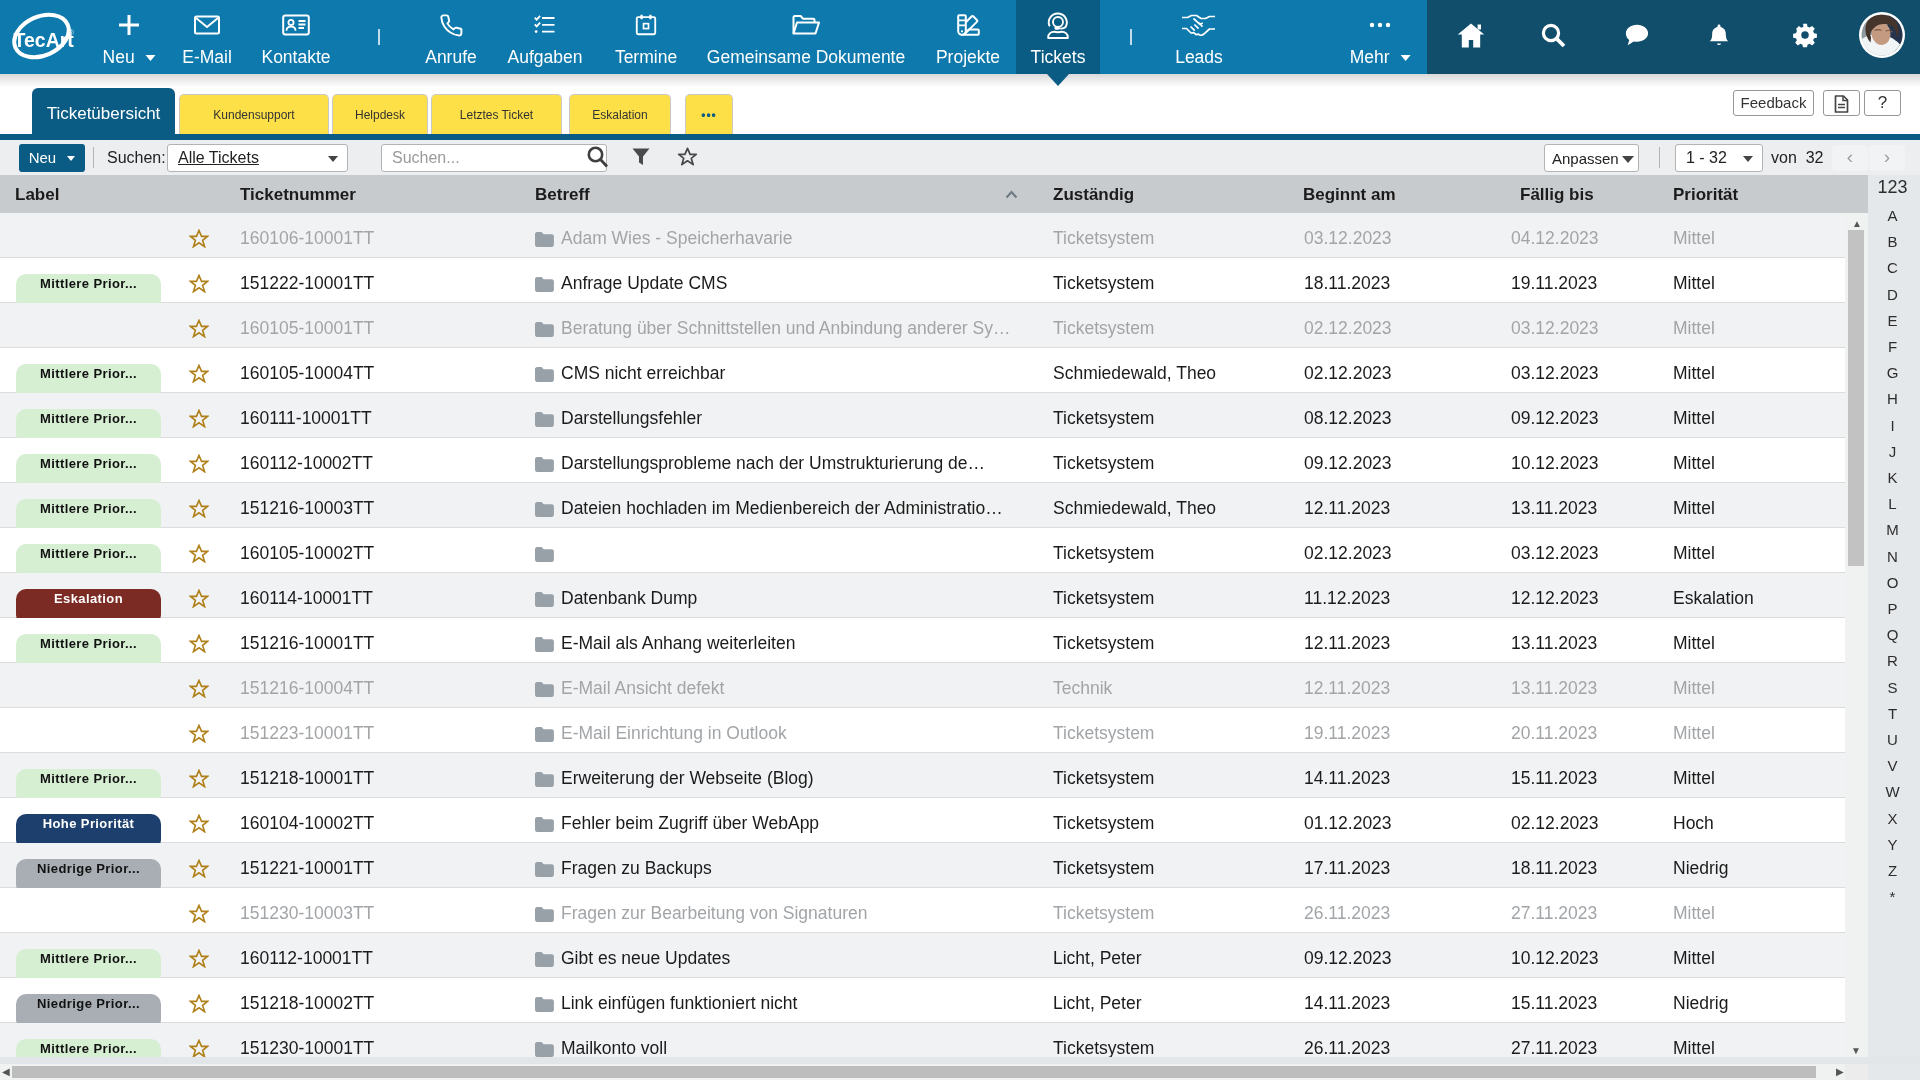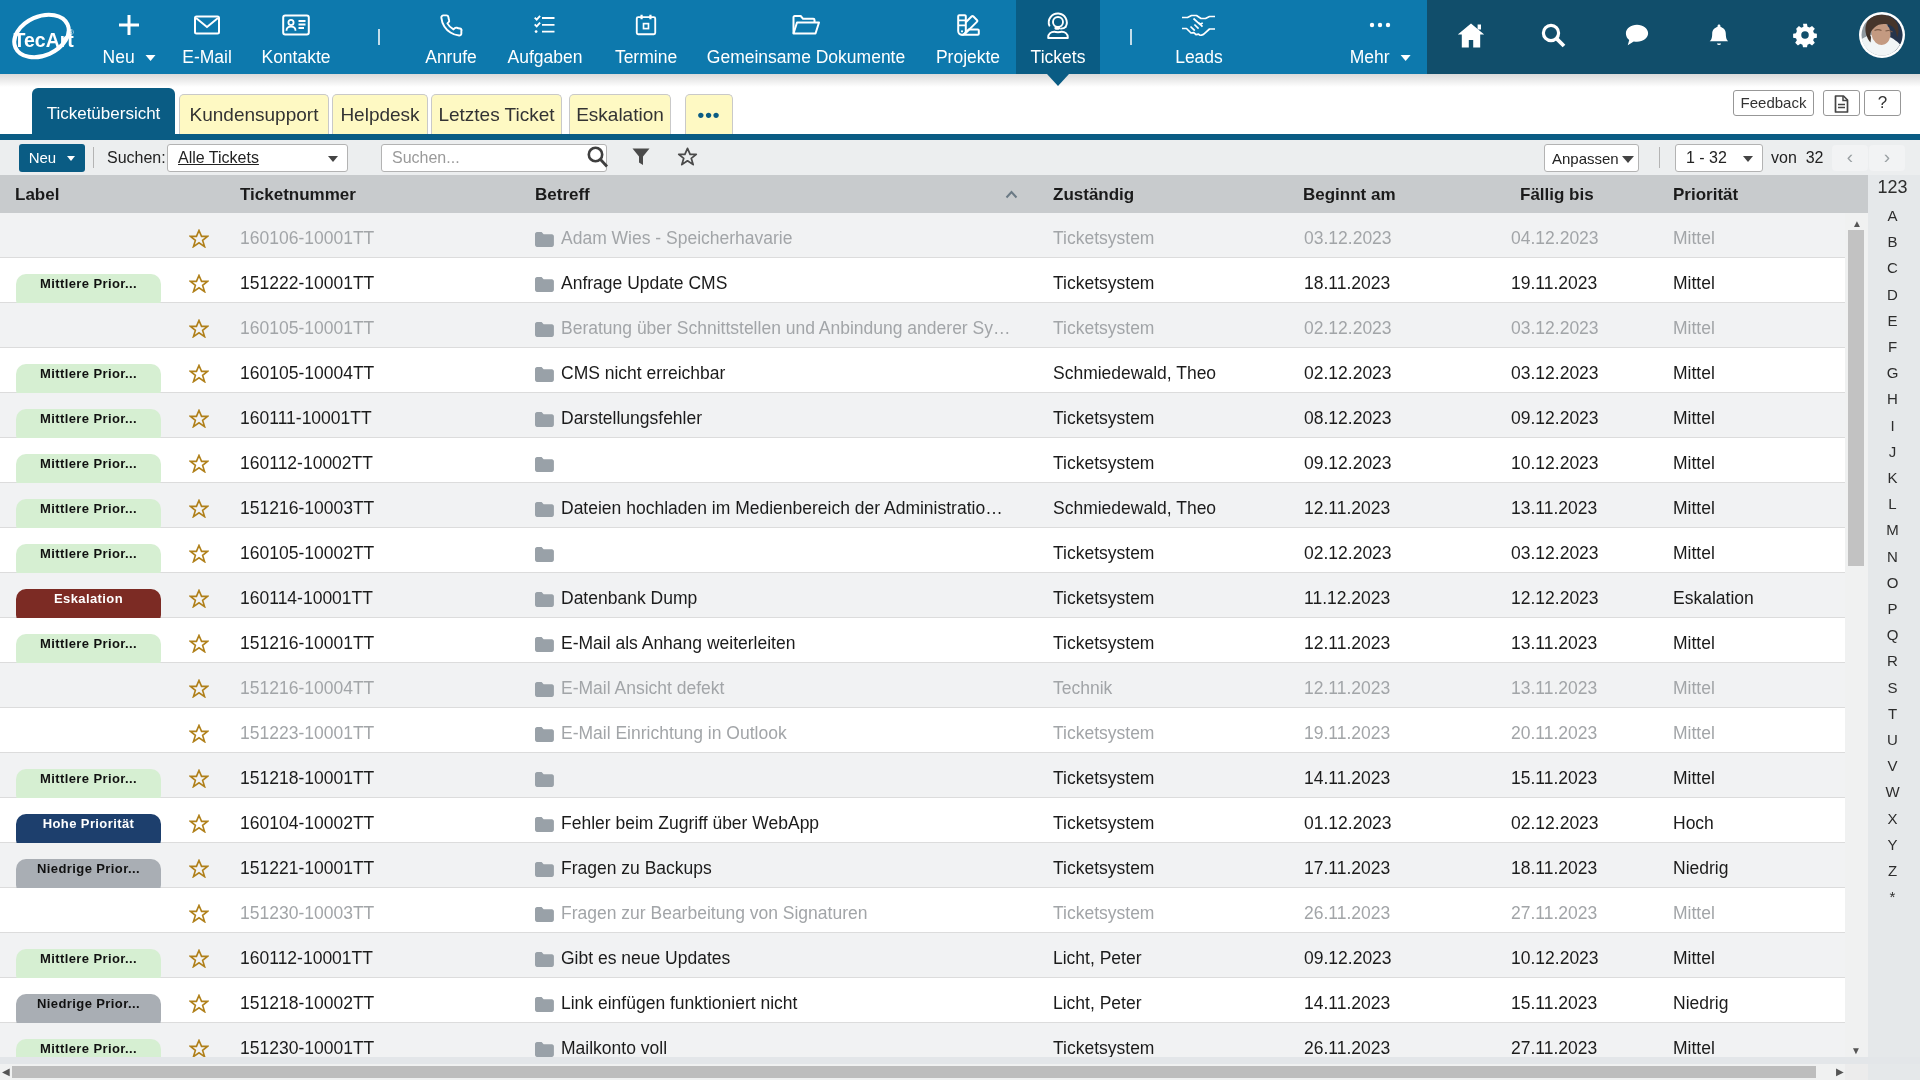--- a/index.html
+++ b/index.html
@@ -16,22 +16,22 @@
   .nit { position:absolute; top:0; height:74px; color:#fff; text-align:center; transform:translateX(-50%); }
   .nit .ic { position:absolute; top:12px; left:50%; transform:translateX(-50%); }
   .nit .lb { position:absolute; top:47px; left:50%; transform:translateX(-50%); font-size:17.5px; white-space:nowrap; }
   .nsep { position:absolute; top:29px; width:2px; height:16px; background:rgba(255,255,255,.75); }
   .ricon { position:absolute; top:37px; transform:translate(-50%,-50%); }
   .caret { display:inline-block; width:0; height:0; border-left:5px solid transparent; border-right:5px solid transparent; border-top:6px solid #fff; vertical-align:2px; margin-left:6px;}
   
   #shade { position:absolute; left:0; top:74px; width:1920px; height:13px;
     background:linear-gradient(rgba(120,120,120,.28), rgba(255,255,255,0)); }
   
-  .tab { position:absolute; background:#fef9c3; border:1px solid #c9c9c9; border-bottom:none;
-    border-radius:5px 5px 0 0; font-size:19px; color:#333; text-align:center; top:94px; height:41px; line-height:40px;}
+  .tab { position:absolute; background:#fde047; border:1px solid #c9c9c9; border-bottom:none;
+    border-radius:5px 5px 0 0; font-size:12px; color:#333; text-align:center; top:94px; height:41px; line-height:40px;}
   #tab-active { position:absolute; left:32px; top:88px; width:143px; height:47px; background:#0a5c84;
     color:#fff; border-radius:6px 6px 0 0; font-size:17px; text-align:center; line-height:51px; z-index:2;}
   .fbtn { position:absolute; top:90px; height:26px; background:#fff; border:1px solid #979797;
     border-radius:3px; font-size:15px; color:#333; text-align:center; line-height:24px;}
   
   #bluebar { position:absolute; left:0; top:134px; width:1920px; height:6px; background:#0a5c84; }
   #toolbar { position:absolute; left:0; top:140px; width:1920px; height:35px; background:#eceeef; }
   #btn-neu { position:absolute; left:19px; top:3.5px; width:66px; height:28px; background:#0a5c84;
     border-radius:3px; color:#fff; font-size:15px; text-align:center; line-height:27px; }
   #btn-neu .caret{ border-top-color:#fff; margin-left:7px; border-left-width:4.5px; border-right-width:4.5px; border-top-width:5.5px;}
@@ -351,20 +351,21 @@
     </div>
 <div class="row bold">
       <div class="pill green">Mittlere Prior...</div>
       <span class="star"><svg width="20" height="19" viewBox="0 0 24 23">
           <path d="M12 1.8 15.1 9h7.3l-6 4.8 2.3 7.5L12 16.6l-6.7 4.7 2.3-7.5-6-4.8h7.3z" stroke="#b0801a" stroke-width="2" fill="none"></path>
         </svg></span>
       <span class="cell c-no">160112-10002TT</span>
       <span class="folder"><svg width="19" height="15" viewBox="0 0 19 15">
           <path d="M0 2.2C0 1 .9 0 2 0h4.6l2 2.2h8.3c1.1 0 2 1 2 2.1v8.5c0 1.2-.9 2.2-2 2.2H2c-1.1 0-2-1-2-2.2z" fill="#99a1a8"></path>
         </svg></span>
+      <span class="cell c-bet">Darstellungsprobleme nach der Umstrukturierung de…</span>
       <span class="cell c-zu">Ticketsystem</span>
       <span class="cell c-be">09.12.2023</span>
       <span class="cell c-fa">10.12.2023</span>
       <span class="cell c-pr">Mittel</span>
     </div>
 <div class="row odd">
       <div class="pill green">Mittlere Prior...</div>
       <span class="star"><svg width="20" height="19" viewBox="0 0 24 23">
           <path d="M12 1.8 15.1 9h7.3l-6 4.8 2.3 7.5L12 16.6l-6.7 4.7 2.3-7.5-6-4.8h7.3z" stroke="#b0801a" stroke-width="2" fill="none"></path>
         </svg></span>
@@ -452,20 +453,21 @@
     </div>
 <div class="row odd">
       <div class="pill green">Mittlere Prior...</div>
       <span class="star"><svg width="20" height="19" viewBox="0 0 24 23">
           <path d="M12 1.8 15.1 9h7.3l-6 4.8 2.3 7.5L12 16.6l-6.7 4.7 2.3-7.5-6-4.8h7.3z" stroke="#b0801a" stroke-width="2" fill="none"></path>
         </svg></span>
       <span class="cell c-no">151218-10001TT</span>
       <span class="folder"><svg width="19" height="15" viewBox="0 0 19 15">
           <path d="M0 2.2C0 1 .9 0 2 0h4.6l2 2.2h8.3c1.1 0 2 1 2 2.1v8.5c0 1.2-.9 2.2-2 2.2H2c-1.1 0-2-1-2-2.2z" fill="#99a1a8"></path>
         </svg></span>
+      <span class="cell c-bet">Erweiterung der Webseite (Blog)</span>
       <span class="cell c-zu">Ticketsystem</span>
       <span class="cell c-be">14.11.2023</span>
       <span class="cell c-fa">15.11.2023</span>
       <span class="cell c-pr">Mittel</span>
     </div>
 <div class="row">
       <div class="pill navy">Hohe Priorität</div>
       <span class="star"><svg width="20" height="19" viewBox="0 0 24 23">
           <path d="M12 1.8 15.1 9h7.3l-6 4.8 2.3 7.5L12 16.6l-6.7 4.7 2.3-7.5-6-4.8h7.3z" stroke="#b0801a" stroke-width="2" fill="none"></path>
         </svg></span>

